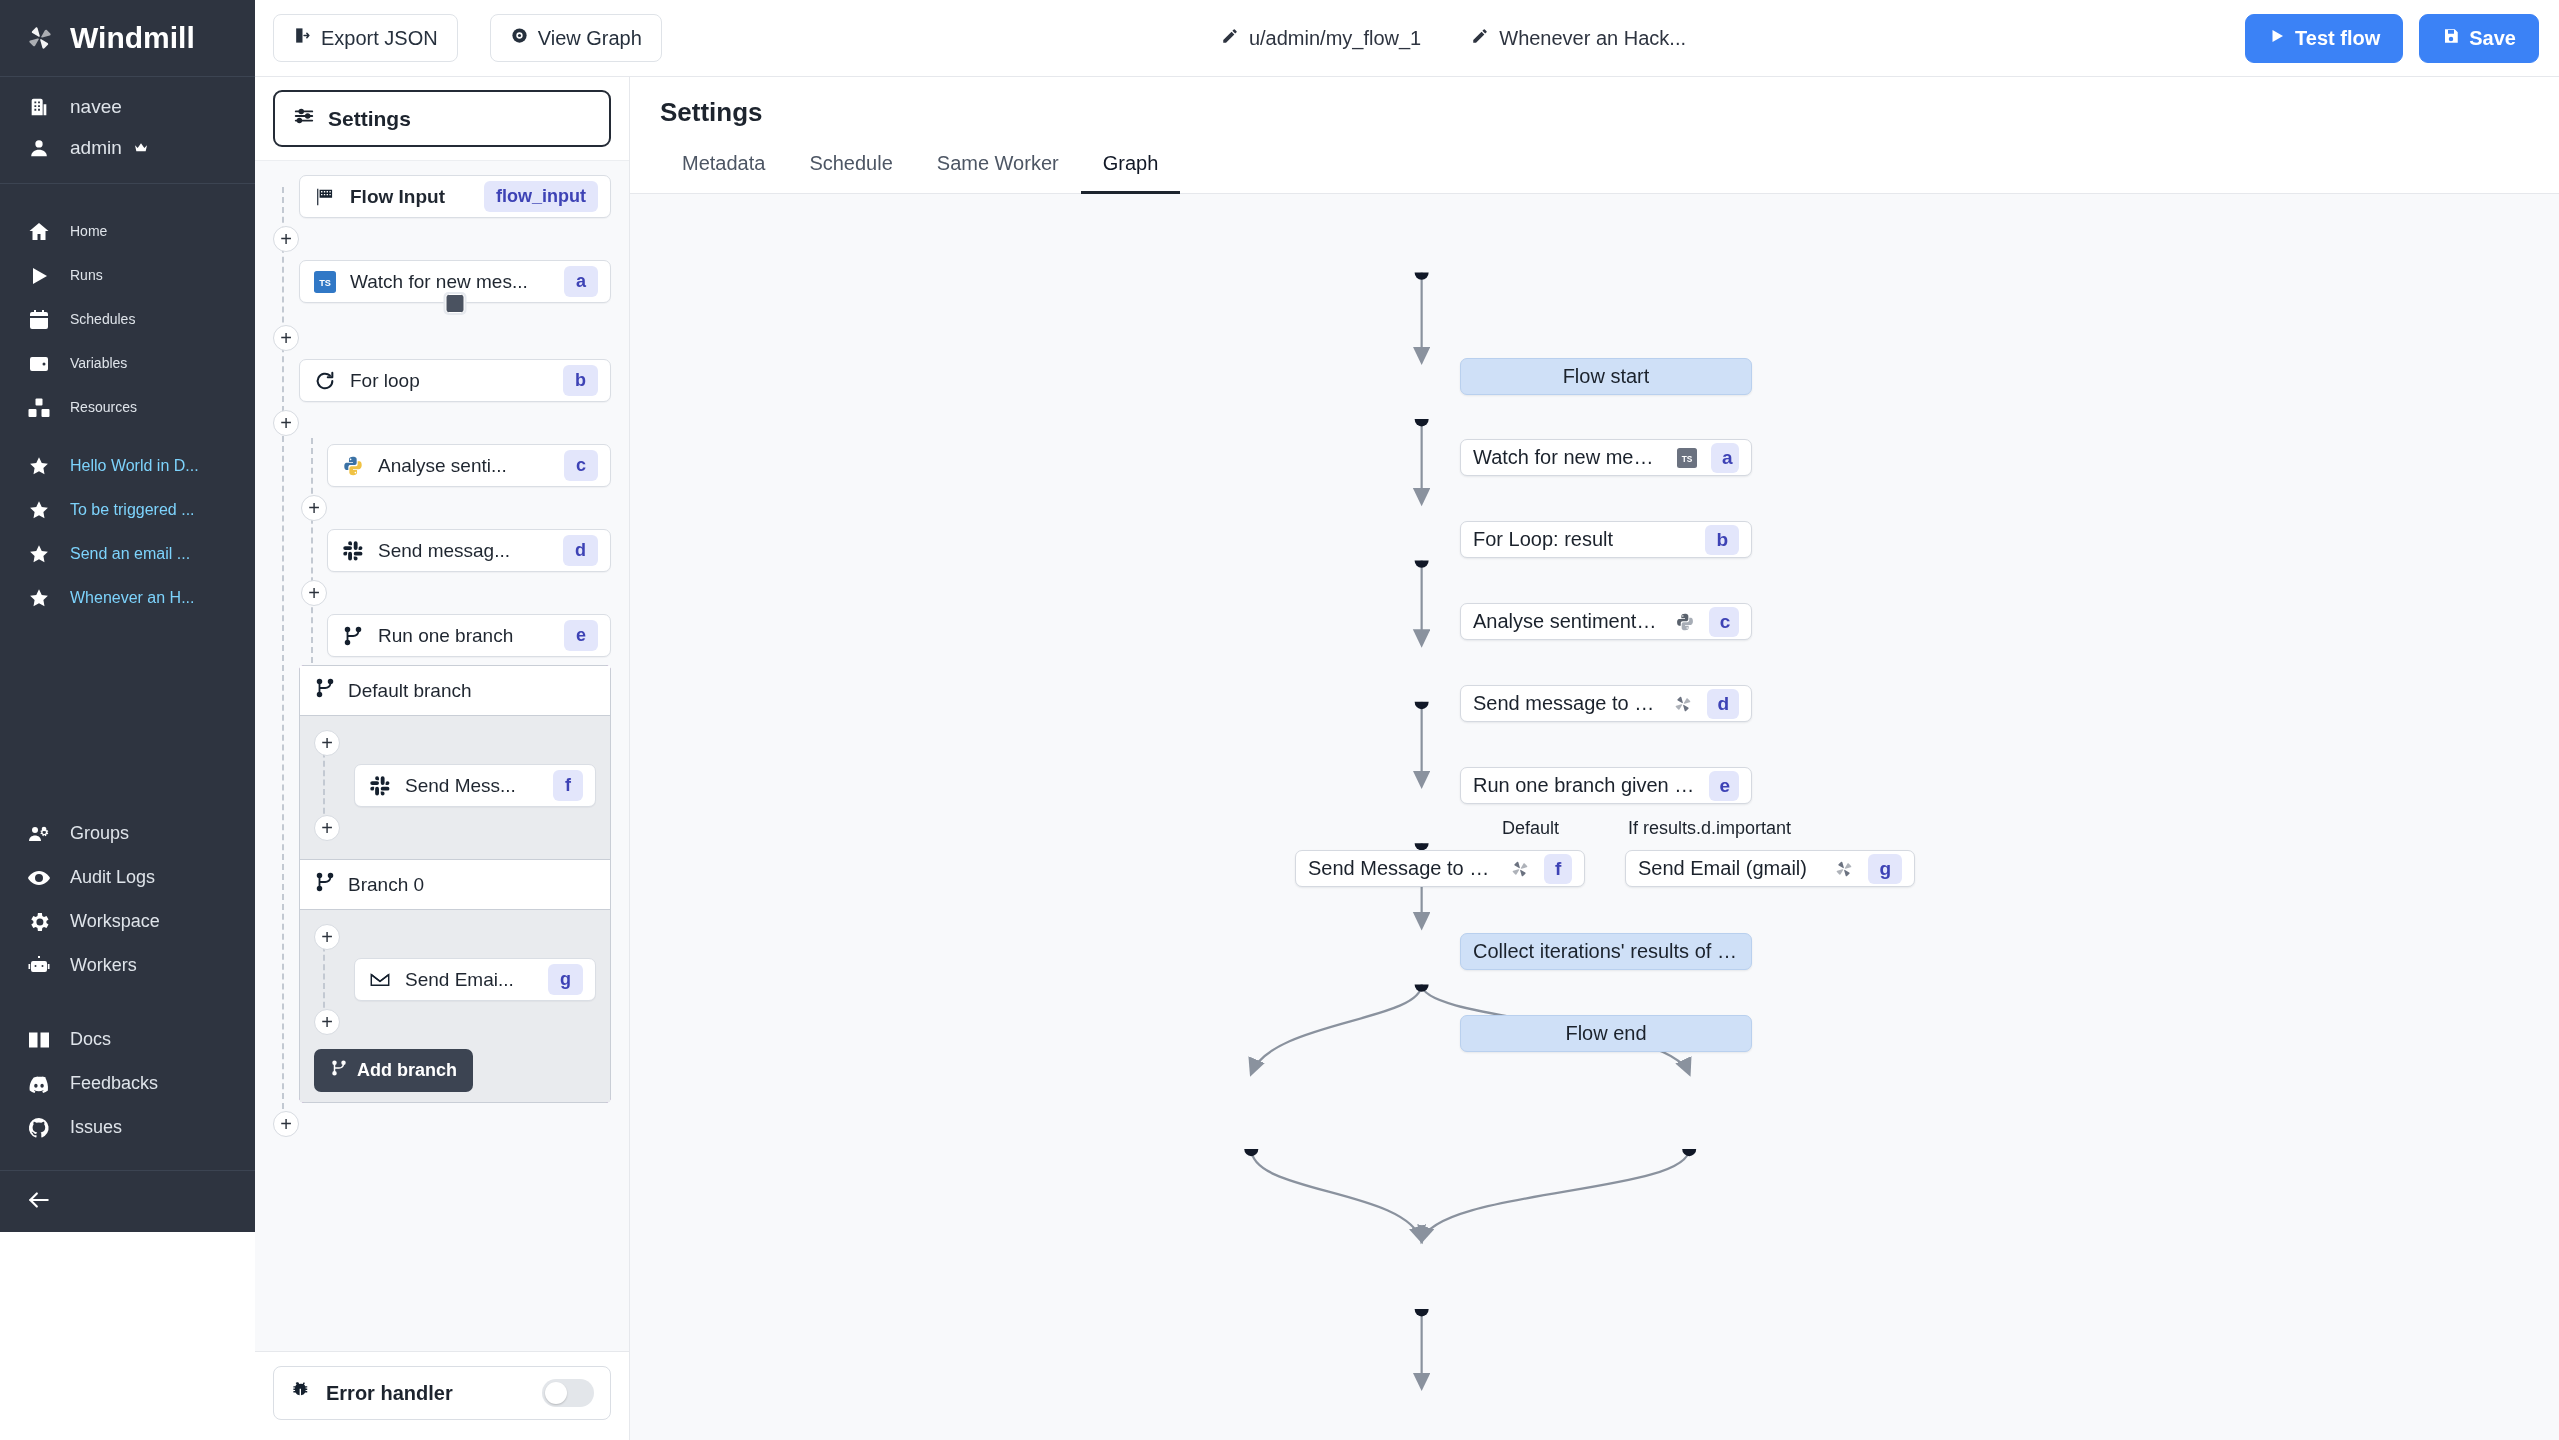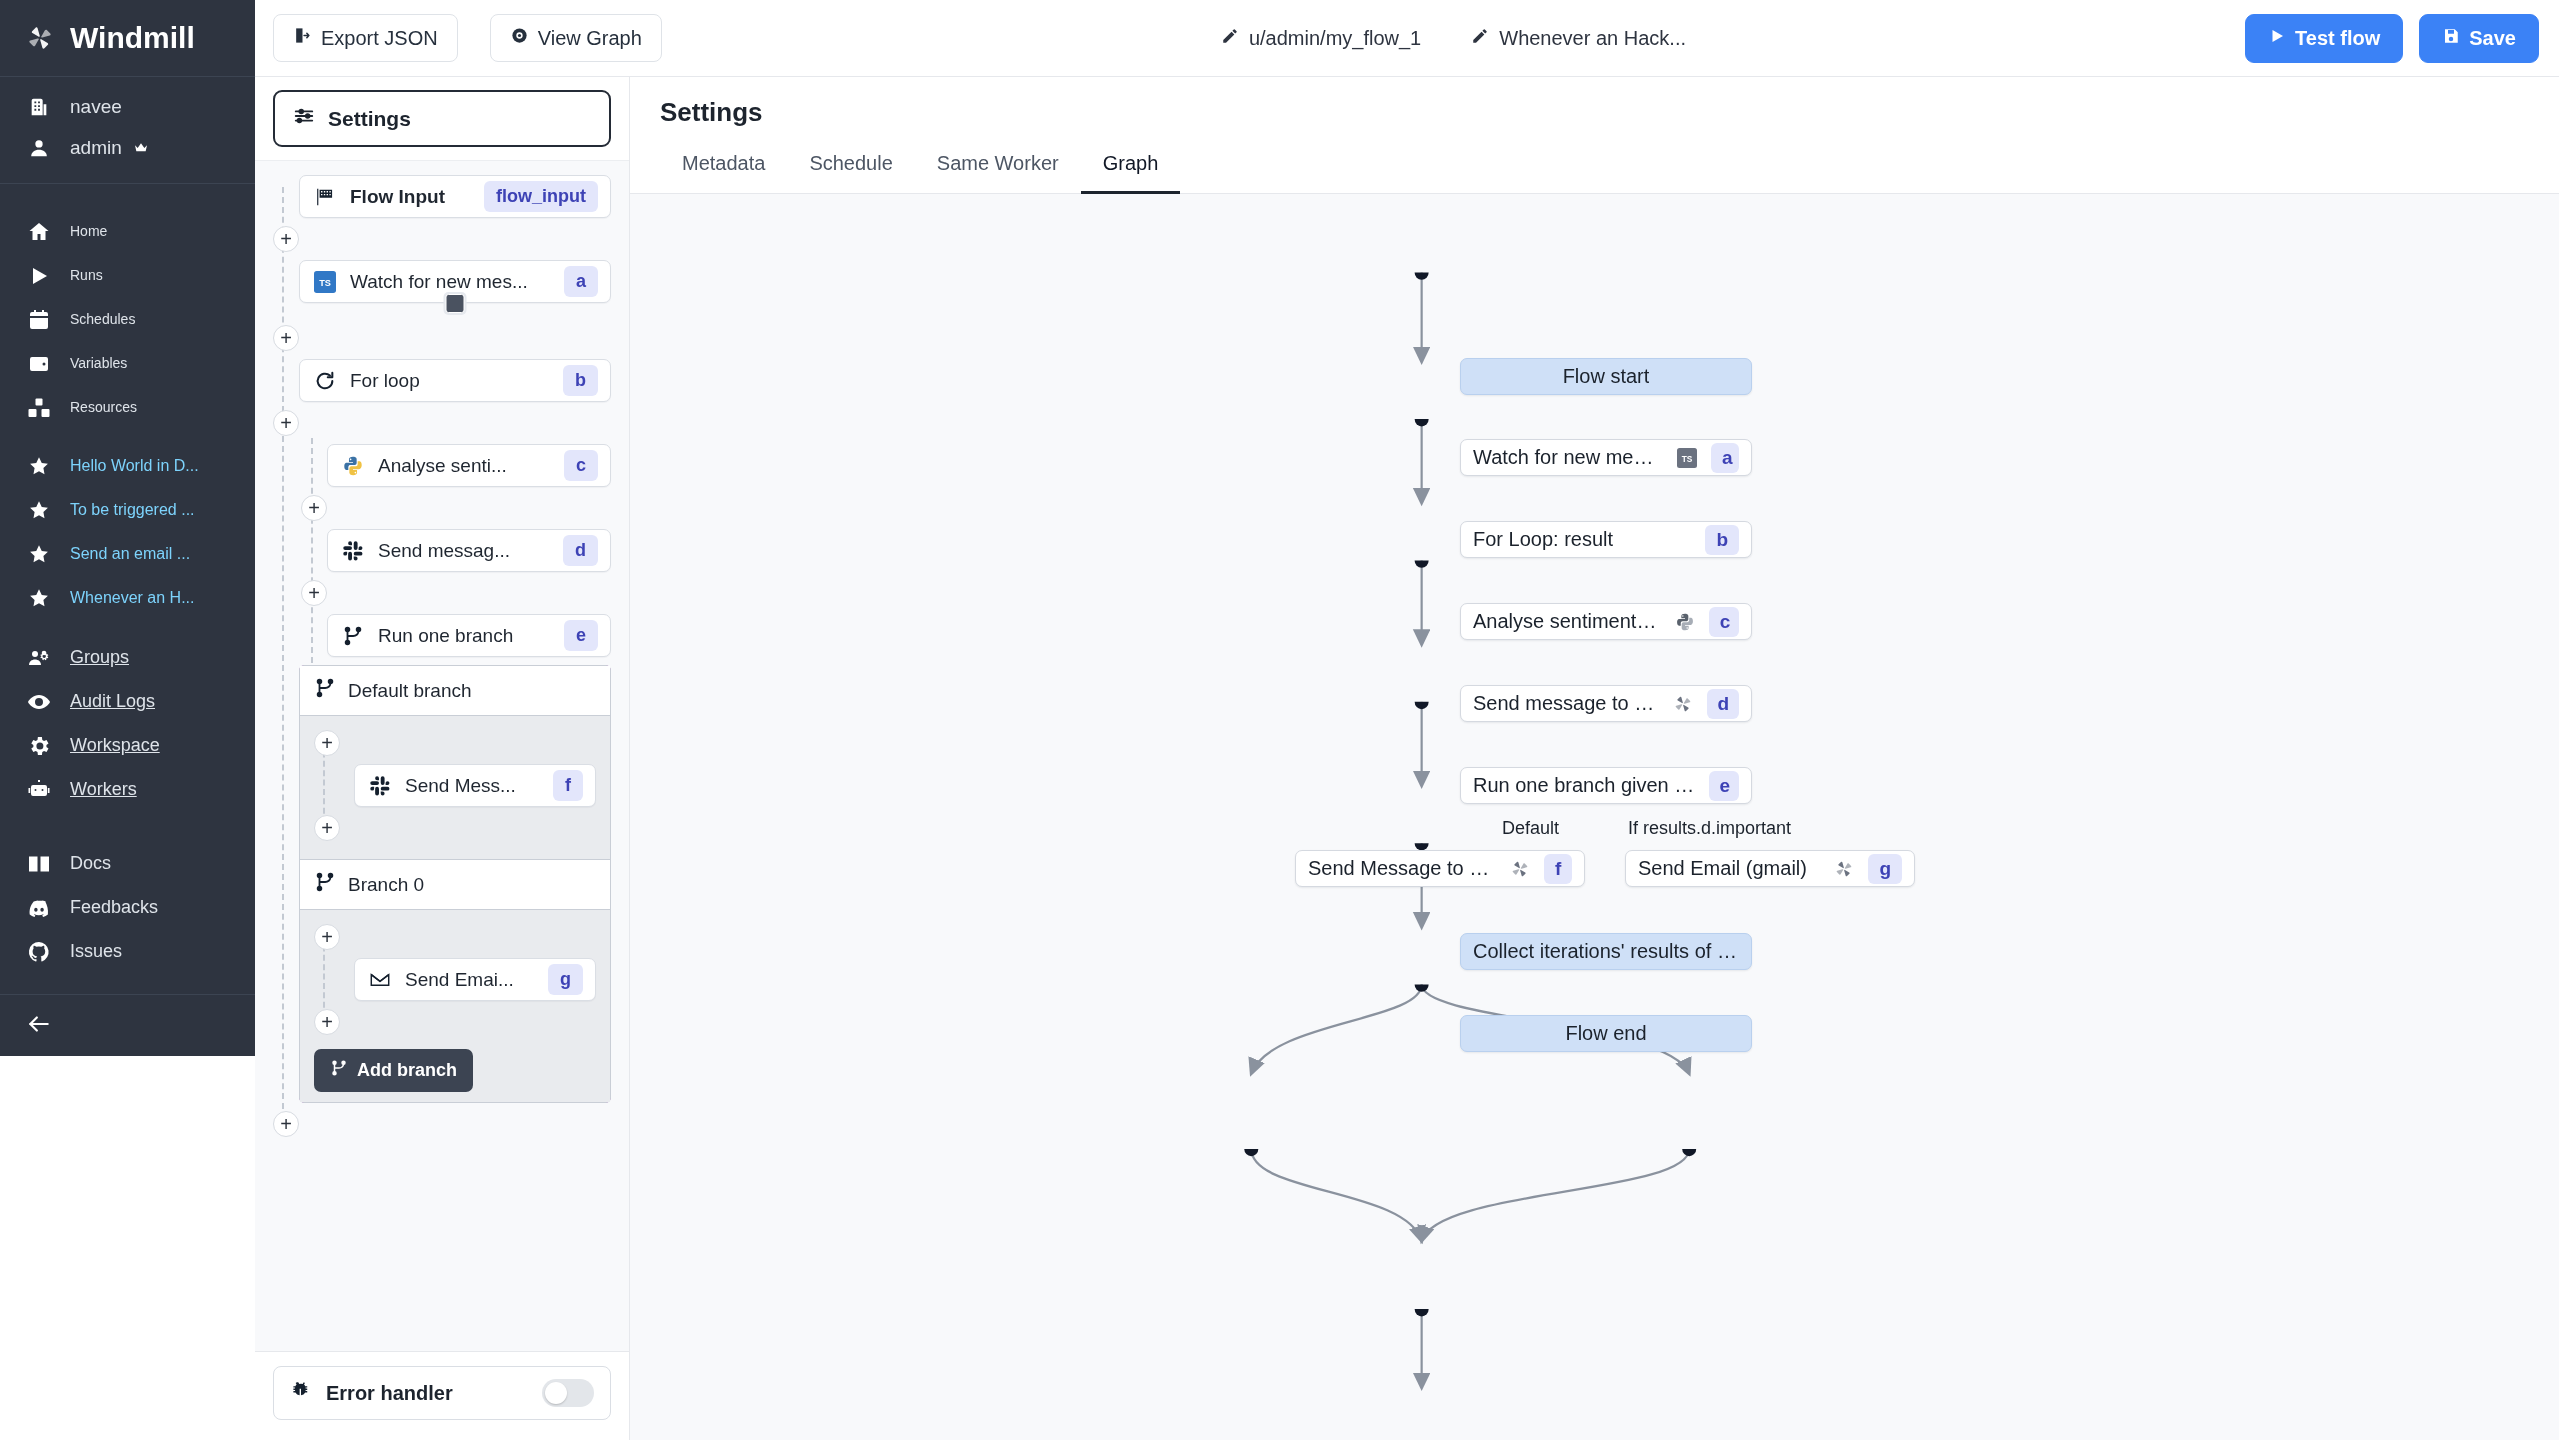--- a/index.html
+++ b/index.html
@@ -6,21 +6,21 @@
   html, body {
     width: 2559px; height: 1440px;
     font-family: "Liberation Sans", sans-serif;
     background: #ffffff;
     overflow: hidden;
   }
   .app { display: flex; width: 2559px; height: 1440px; }
 
   
   .sidebar {
-    width: 255px; height: 1056px;
+    width: 255px; height: 1232px;
     background: #2e3440;
     color: #e9edf2;
     display: flex; flex-direction: column;
     flex: 0 0 255px;
   }
   .sb-logo {
     height: 77px; display: flex; align-items: center; gap: 14px;
     padding: 0 24px; font-size: 30px; font-weight: bold; color: #ffffff;
     border-bottom: 1px solid #3c4452;
   }
@@ -33,21 +33,21 @@
   }
   .sb-row .ic { width: 26px; flex: 0 0 26px; display: flex; align-items: center; justify-content: center; }
   .sb-row .ic svg { display: block; }
   .sb-row .lbl { white-space: nowrap; overflow: hidden; text-overflow: ellipsis; }
   .sb-main { padding-top: 26px; }
   .sb-main .sb-row { padding-top: 10px; padding-bottom: 10px; font-size: 14px; }
   .sb-fav { padding-top: 14px; }
   .sb-fav .sb-row { font-size: 16px; color: #7dd3fc; padding-top: 11px; padding-bottom: 11px; }
   .sb-fav .ic svg { width: 22px; height: 22px; }
   .sb-spacer { flex: 1 1 auto; }
-  .sb-admin .sb-row { font-size: 18px; padding-top: 10px; padding-bottom: 10px; text-decoration: underline; }
+  .sb-admin .sb-row { font-size: 18px; padding-top: 10px; padding-bottom: 10px; }
   .sb-links { padding-top: 30px; padding-bottom: 20px; }
   .sb-links .sb-row { font-size: 18px; padding-top: 10px; padding-bottom: 10px; }
   .sb-bottom {
     border-top: 1px solid #3c4452; height: 62px;
     display: flex; align-items: center; padding: 0 26px;
     cursor: pointer;
   }
 
   
   .right { flex: 1 1 auto; display: flex; flex-direction: column; min-width: 0; }

